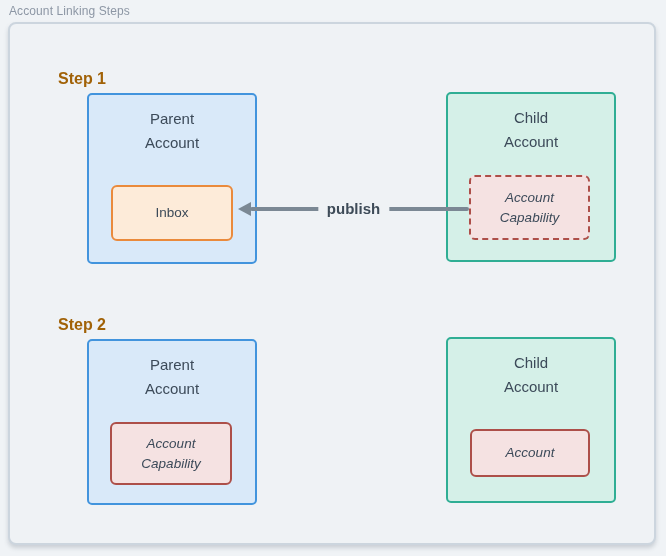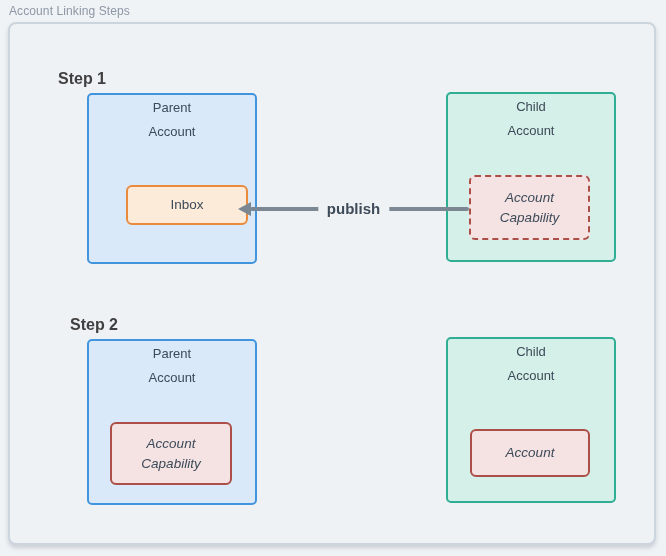--- a/index.html
+++ b/index.html
@@ -32,38 +32,38 @@
     background: #eff2f5;
     border: 2px solid #ccd5de;
     border-radius: 8px;
     box-shadow: 0 3px 4px rgba(90, 105, 120, 0.25);
   }
 
   .step-heading {
     position: absolute;
     font-size: 16px;
     font-weight: bold;
-    color: #404040;
+    color: #a16207;
   }
   .step1-heading { left: 48px; top: 46px; }
-  .step2-heading { left: 48px; top: 292px; margin-left: 12px; }
+  .step2-heading { left: 48px; top: 292px; }
 
   .acct-box {
     position: absolute;
     box-sizing: border-box;
     border: 2px solid;
     border-radius: 5px;
   }
   .acct-box.parent { background: #d9e9f9; border-color: #4294dd; }
   .acct-box.child  { background: #d5f0e8; border-color: #2fae94; }
 
   .acct-title {
-    margin-top: 1px;
+    margin-top: 12px;
     text-align: center;
-    font-size: 13px;
+    font-size: 15px;
     line-height: 24px;
     color: #3c4a59;
   }
   .acct-title span { display: block; }
 
   .inner-box {
     position: absolute;
     box-sizing: border-box;
     border: 2px solid;
     border-radius: 6px;
@@ -74,21 +74,21 @@
     font-size: 13.5px;
     line-height: 20px;
     color: #3c4a59;
     padding: 0 13px;
   }
   .inner-box.orange { background: #fdebd9; border-color: #ea8a3c; }
   .inner-box.red    { background: #f5e2e2; border-color: #ad4f49; font-style: italic; }
   .inner-box.dashed { border-style: dashed; }
 
   .s1-parent  { left: 87px;  top: 93px;  width: 170px; height: 171px; }
-  .s1-inbox   { left: 126px; top: 185px; width: 122px; height: 40px; }
+  .s1-inbox   { left: 111px; top: 185px; width: 122px; height: 56px; }
   .s1-child   { left: 446px; top: 92px;  width: 170px; height: 170px; }
   .s1-cap     { left: 469px; top: 175px; width: 121px; height: 65px; }
 
   .s2-parent  { left: 87px;  top: 339px; width: 170px; height: 166px; }
   .s2-cap     { left: 110px; top: 422px; width: 122px; height: 63px; }
   .s2-child   { left: 446px; top: 337px; width: 170px; height: 166px; }
   .s2-account { left: 470px; top: 429px; width: 120px; height: 48px; }
 
   .arrow {
     position: absolute;

